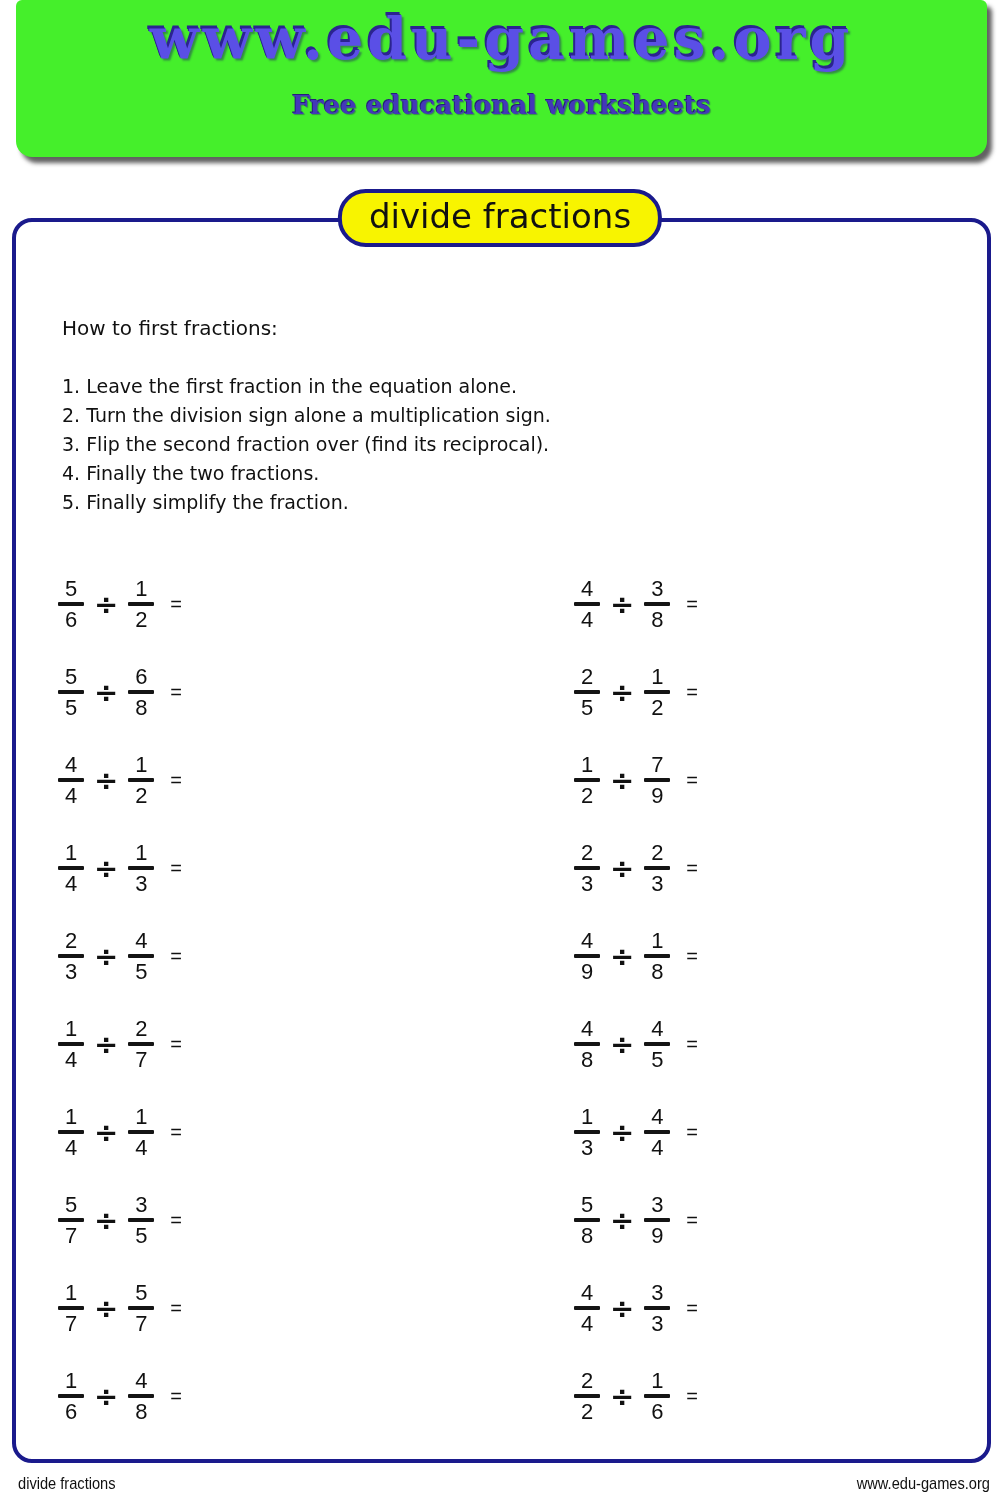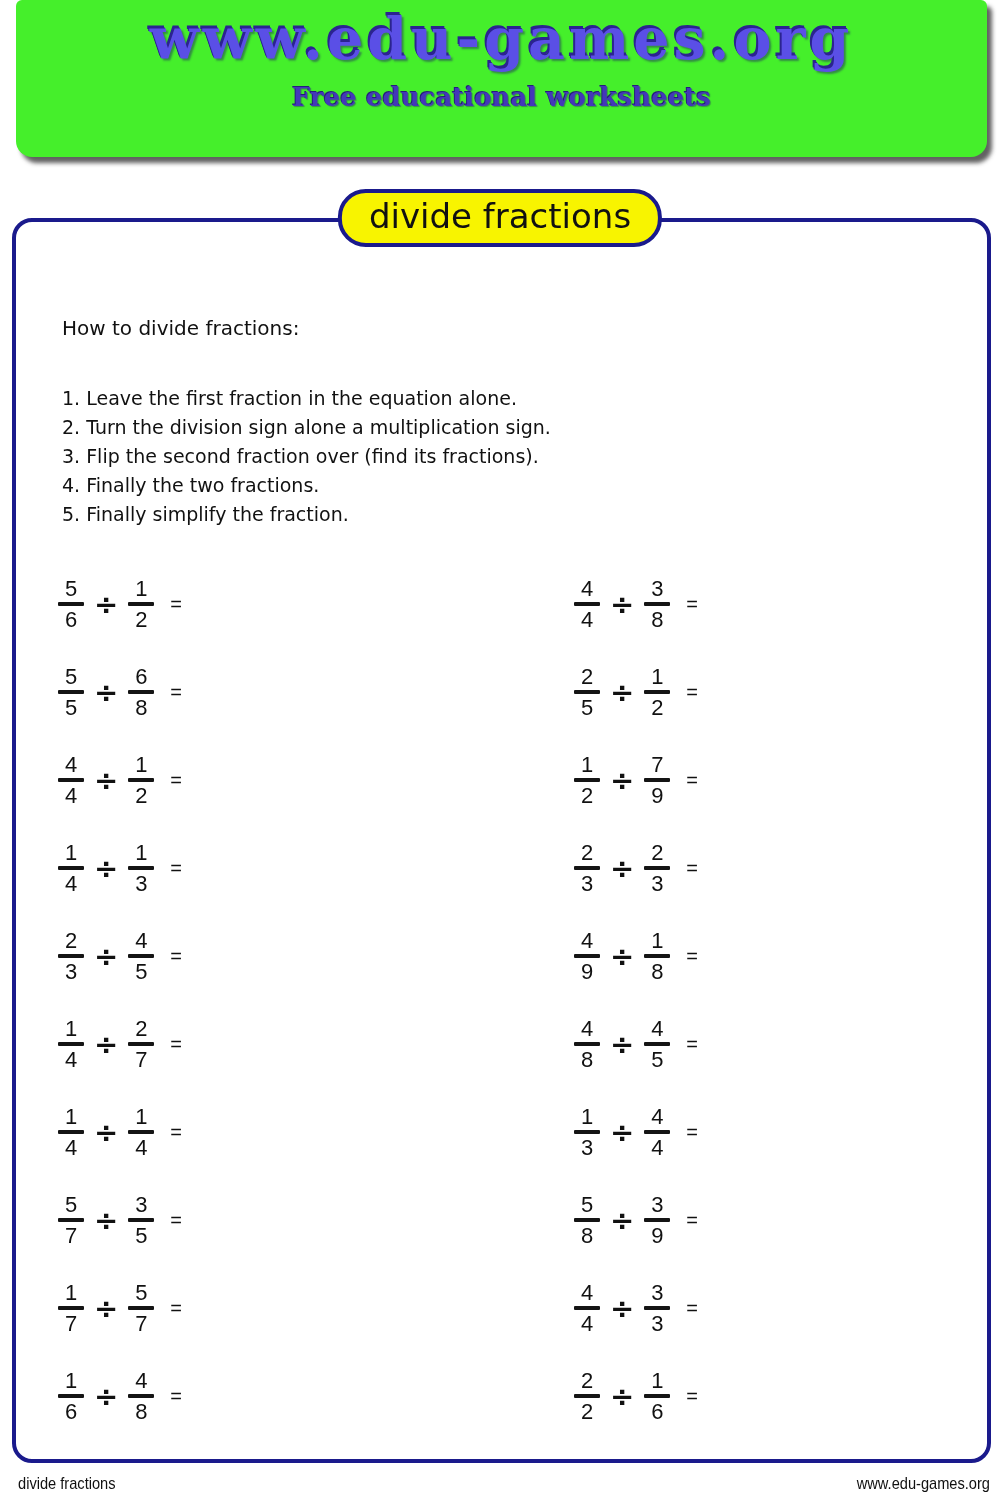--- a/index.html
+++ b/index.html
@@ -24,21 +24,21 @@
     margin-top:6px;
     font-family:"DejaVu Serif", serif;
     font-weight:bold;
     font-size:57px;
     line-height:66px;
     letter-spacing:4px;
     color:#5A4FE6;
     text-shadow:-2px -3px 0 #2B2390, -1px -1px 0 #2B2390, 2px 2px 2px rgba(30,20,100,0.45);
   }
   .tagline {
-    margin-top:10px;
+    margin-top:18px;
     font-family:"DejaVu Serif", serif;
     font-weight:bold;
     font-size:26px;
     line-height:30px;
     color:#4338B8;
     text-shadow:-1px -1px 0 #241E7A, 1px 1px 1px rgba(30,20,100,0.4);
   }
 
   
   .main-box {
@@ -64,21 +64,21 @@
   
   .instructions {
     position:absolute; left:62px; top:316px;
     color:#111111;
   }
   .instructions-heading {
     font-size:20px;
     line-height:24px;
   }
   .steps {
-    margin-top:44px;
+    margin-top:32px;
     list-style:none;
     counter-reset:step;
   }
   .steps li {
     counter-increment:step;
     font-size:19px;
     line-height:29px;
   }
   .steps li::before {
     content:counter(step) ". ";
@@ -146,25 +146,25 @@
 <div class="header">
   <div class="site-title">www.edu-games.org</div>
   <div class="tagline">Free educational worksheets</div>
 </div>
 
 <div class="title-badge">divide fractions</div>
 
 <div class="main-box"></div>
 
 <div class="instructions">
-  <div class="instructions-heading">How to divide fractions:</div>
+  <div class="instructions-heading">How to first fractions:</div>
   <ol class="steps">
     <li>Leave the first fraction in the equation alone.</li>
     <li>Turn the division sign alone a multiplication sign.</li>
-    <li>Flip the second fraction over (find its fractions).</li>
+    <li>Flip the second fraction over (find its reciprocal).</li>
     <li>Finally the two fractions.</li>
     <li>Finally simplify the fraction.</li>
   </ol>
 </div>
 
 <div class="problems">
   <div class="col-left">
   <div class="problem">
     <span class="fraction">
       <span class="num">5</span>

